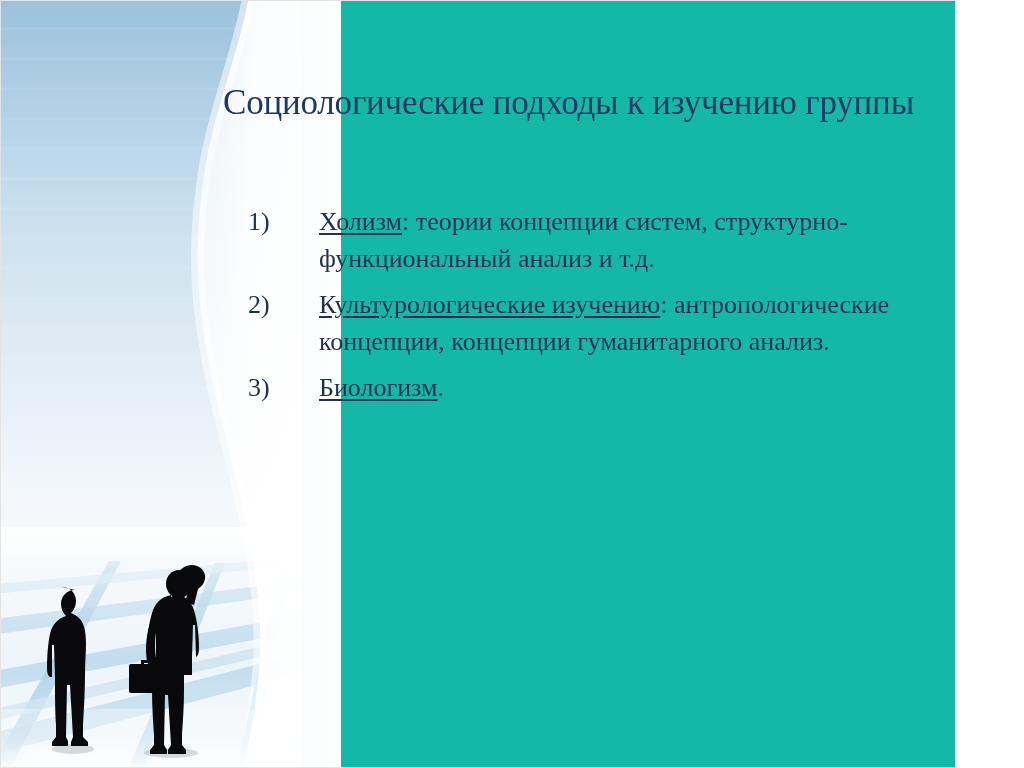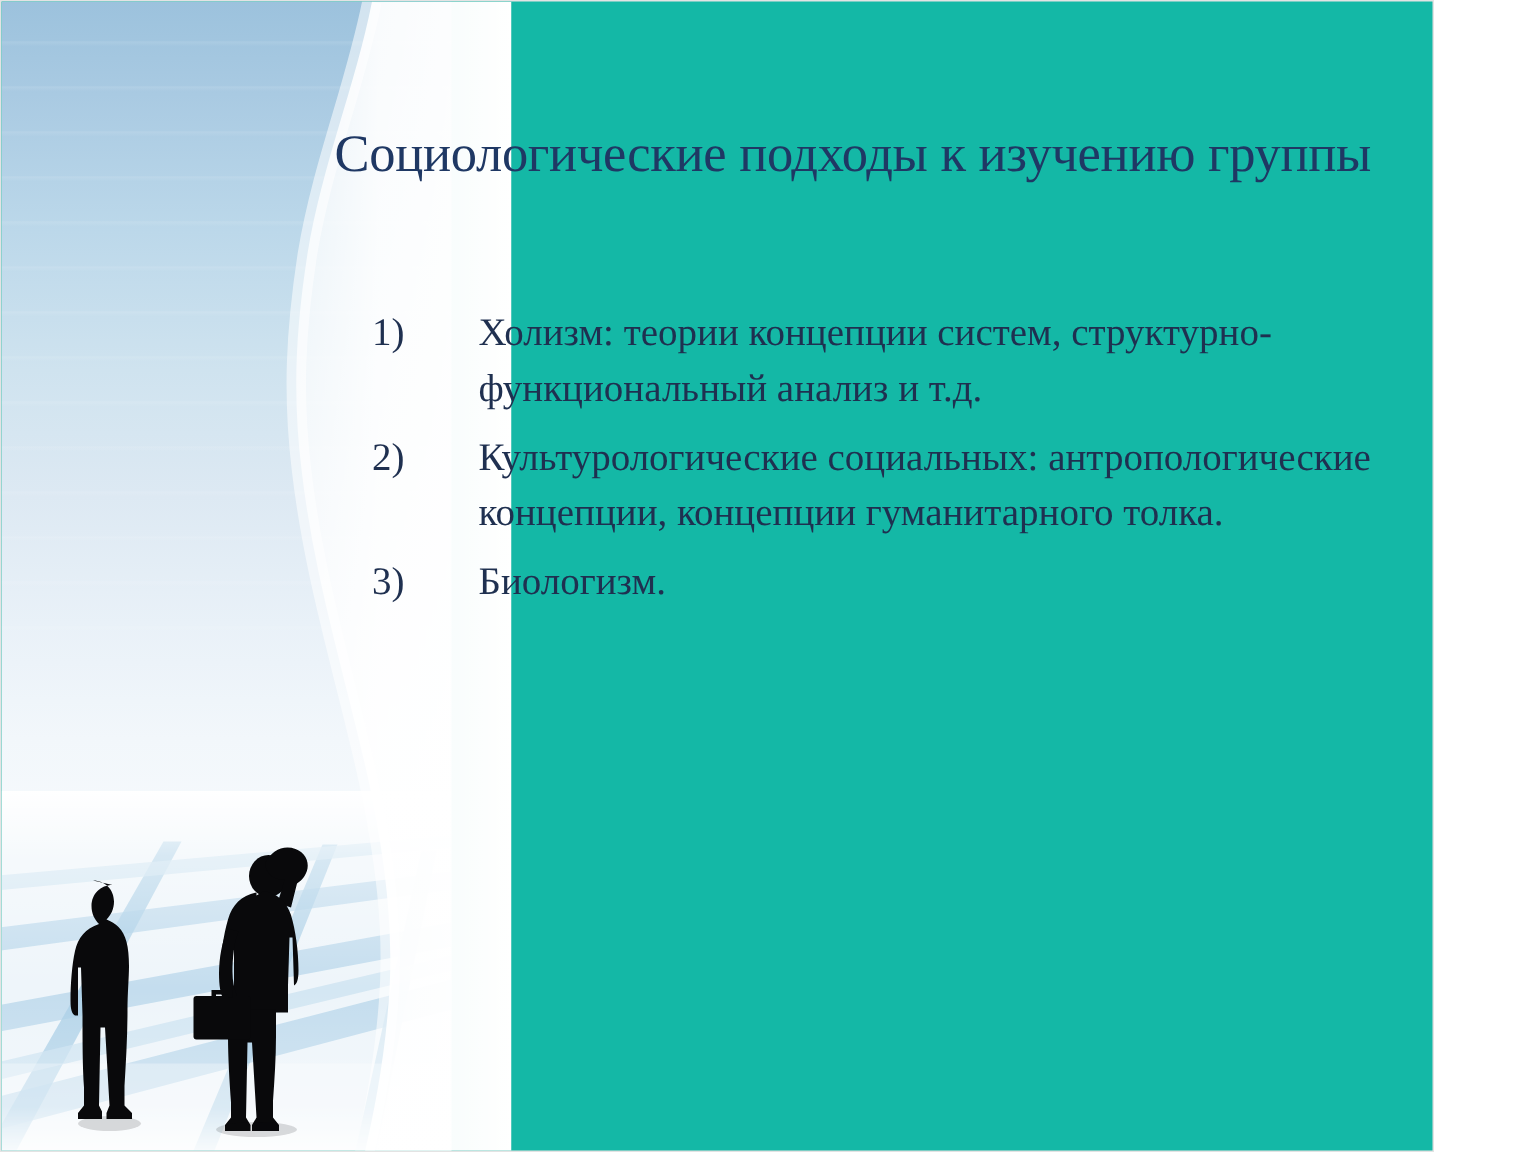--- a/index.html
+++ b/index.html
@@ -133,20 +133,21 @@
   .bullet-marker {
     position: absolute;
     left: 4px;
     top: 0;
     color: #1f3050;
     font-size: 26px;
     line-height: 1.42;
   }
 
   .lead {
+    text-decoration: underline;
     text-underline-offset: 3px;
   }
 </style>
 </head>
 <body>
 
 <div class="slide">
 
   <div class="left-panel">
     <div class="left-sheen"></div>
@@ -333,21 +334,21 @@
 
     <ol class="bullet-list">
 
       <li class="bullet-item">
         <span class="bullet-marker">1)</span>
         <span class="lead">Холизм</span><span>: теории концепции систем, структурно-функциональный анализ и т.д.</span>
       </li>
 
       <li class="bullet-item">
         <span class="bullet-marker">2)</span>
-        <span class="lead">Культурологические социальных</span><span>: антропологические концепции, концепции гуманитарного толка.</span>
+        <span class="lead">Культурологические изучению</span><span>: антропологические концепции, концепции гуманитарного анализ.</span>
       </li>
 
       <li class="bullet-item">
         <span class="bullet-marker">3)</span>
         <span class="lead">Биологизм</span><span>.</span>
       </li>
 
     </ol>
   </div>
 

